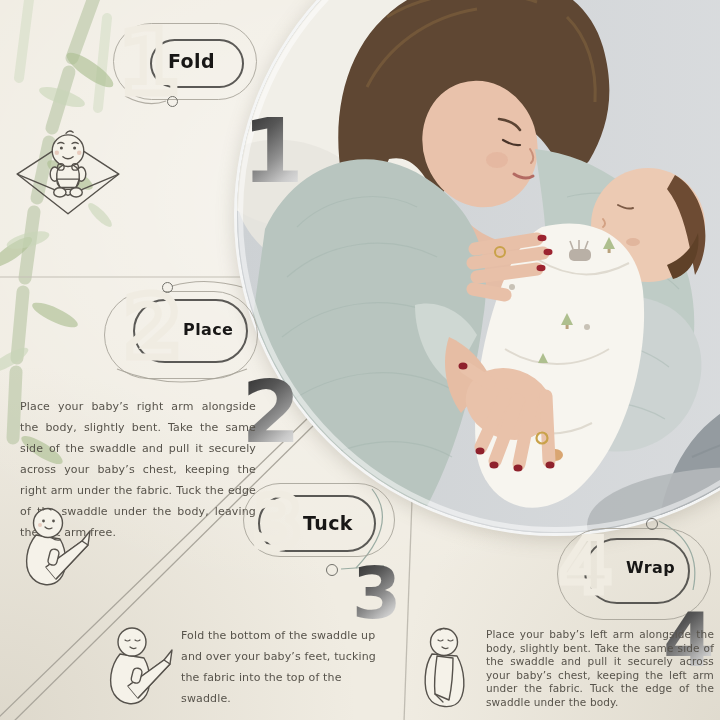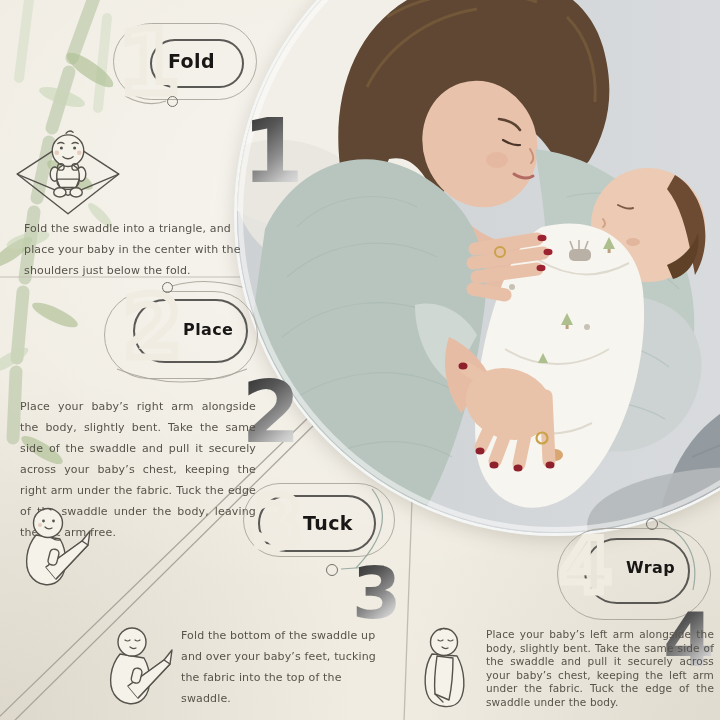--- a/index.html
+++ b/index.html
@@ -235,21 +235,20 @@
       <path d="M44 56 h22 l-3 8 h-16 Z"></path>
       <circle cx="48" cy="44" r="3.2"></circle>
         <circle cx="62" cy="44" r="3.2"></circle>
     </g>
     <circle cx="48.5" cy="25.5" r="1.5" fill="#56524c"></circle>
       <circle cx="61.5" cy="25.5" r="1.5" fill="#56524c"></circle>
     <circle cx="44" cy="30" r="2.2" fill="#e3c1b2" opacity=".8"></circle>
       <circle cx="66" cy="30" r="2.2" fill="#e3c1b2" opacity=".8"></circle>
   </svg>
 
-  <p class="desc" style="left:24px;top:218px;width:232px;">Fold the swaddle into a triangle, and place your baby in the center with the shoulders just below the fold.</p>
 
   <div class="badge-outer" style="left:104px;top:291px;width:152px;height:86px;"></div>
   <div class="badge-inner" style="left:133px;top:299px;width:111px;height:60px;"></div>
   <div class="num-wrap" style="left:123px;top:285px;font-size:85px;">
     <span class="num-halo" aria-hidden="true">2</span><span class="num">2</span>
   </div>
   <div class="step-label" style="left:183px;top:322px;font-size:16px;">Place</div>
   <div class="dot" style="left:162px;top:282px;width:9px;height:9px;"></div>
 
   <p class="desc just" style="left:20px;top:396px;width:236px;">Place your baby’s right arm alongside the body, slightly bent. Take the same side of the swaddle and pull it securely across your baby’s chest, keeping the right arm under the fabric. Tuck the edge of the swaddle under the body, leaving the left arm free.</p>

